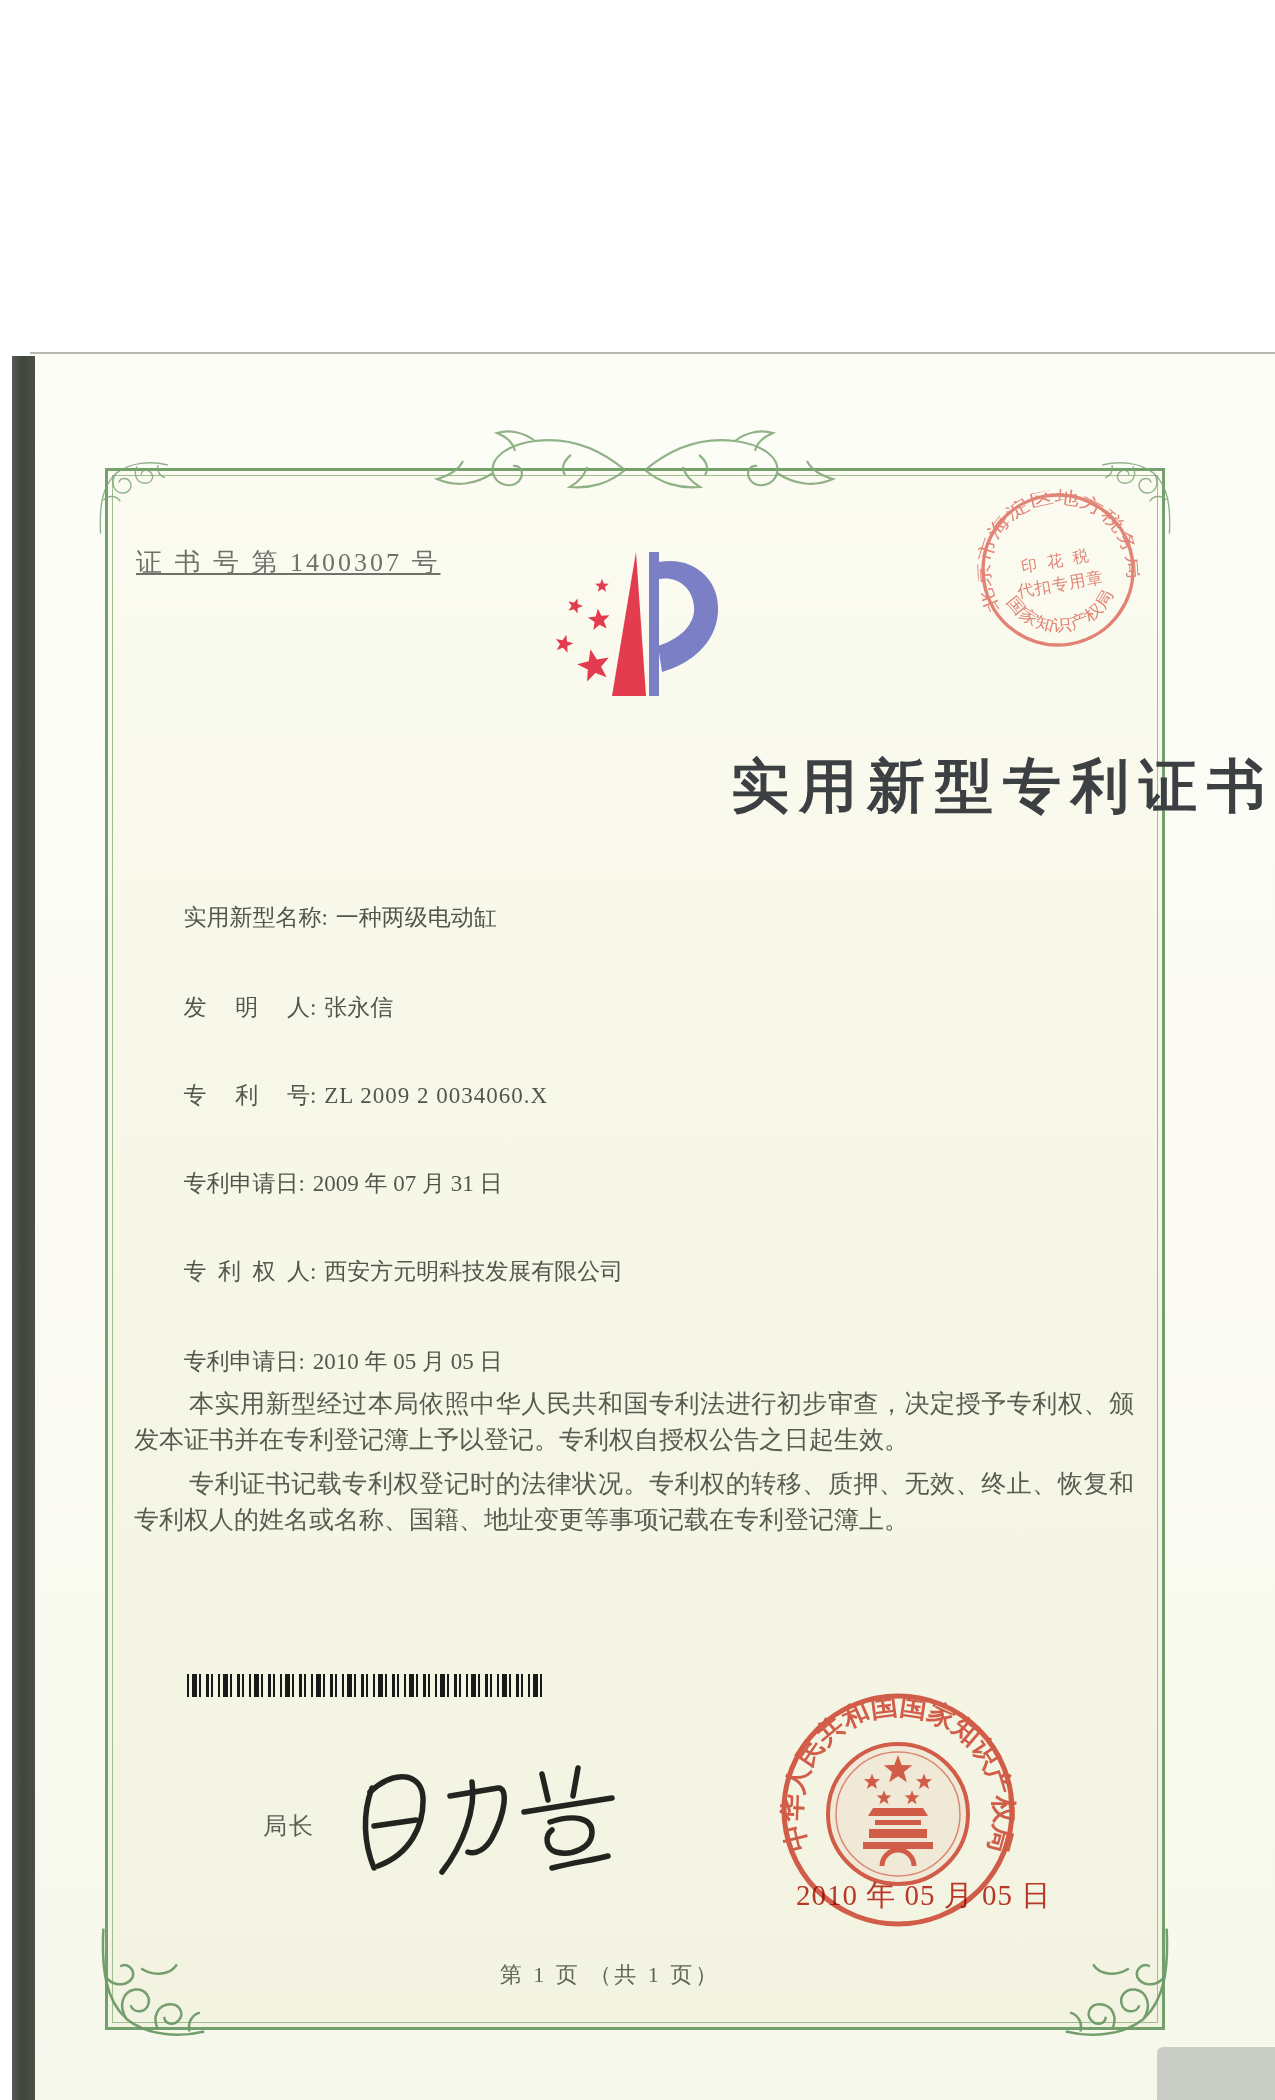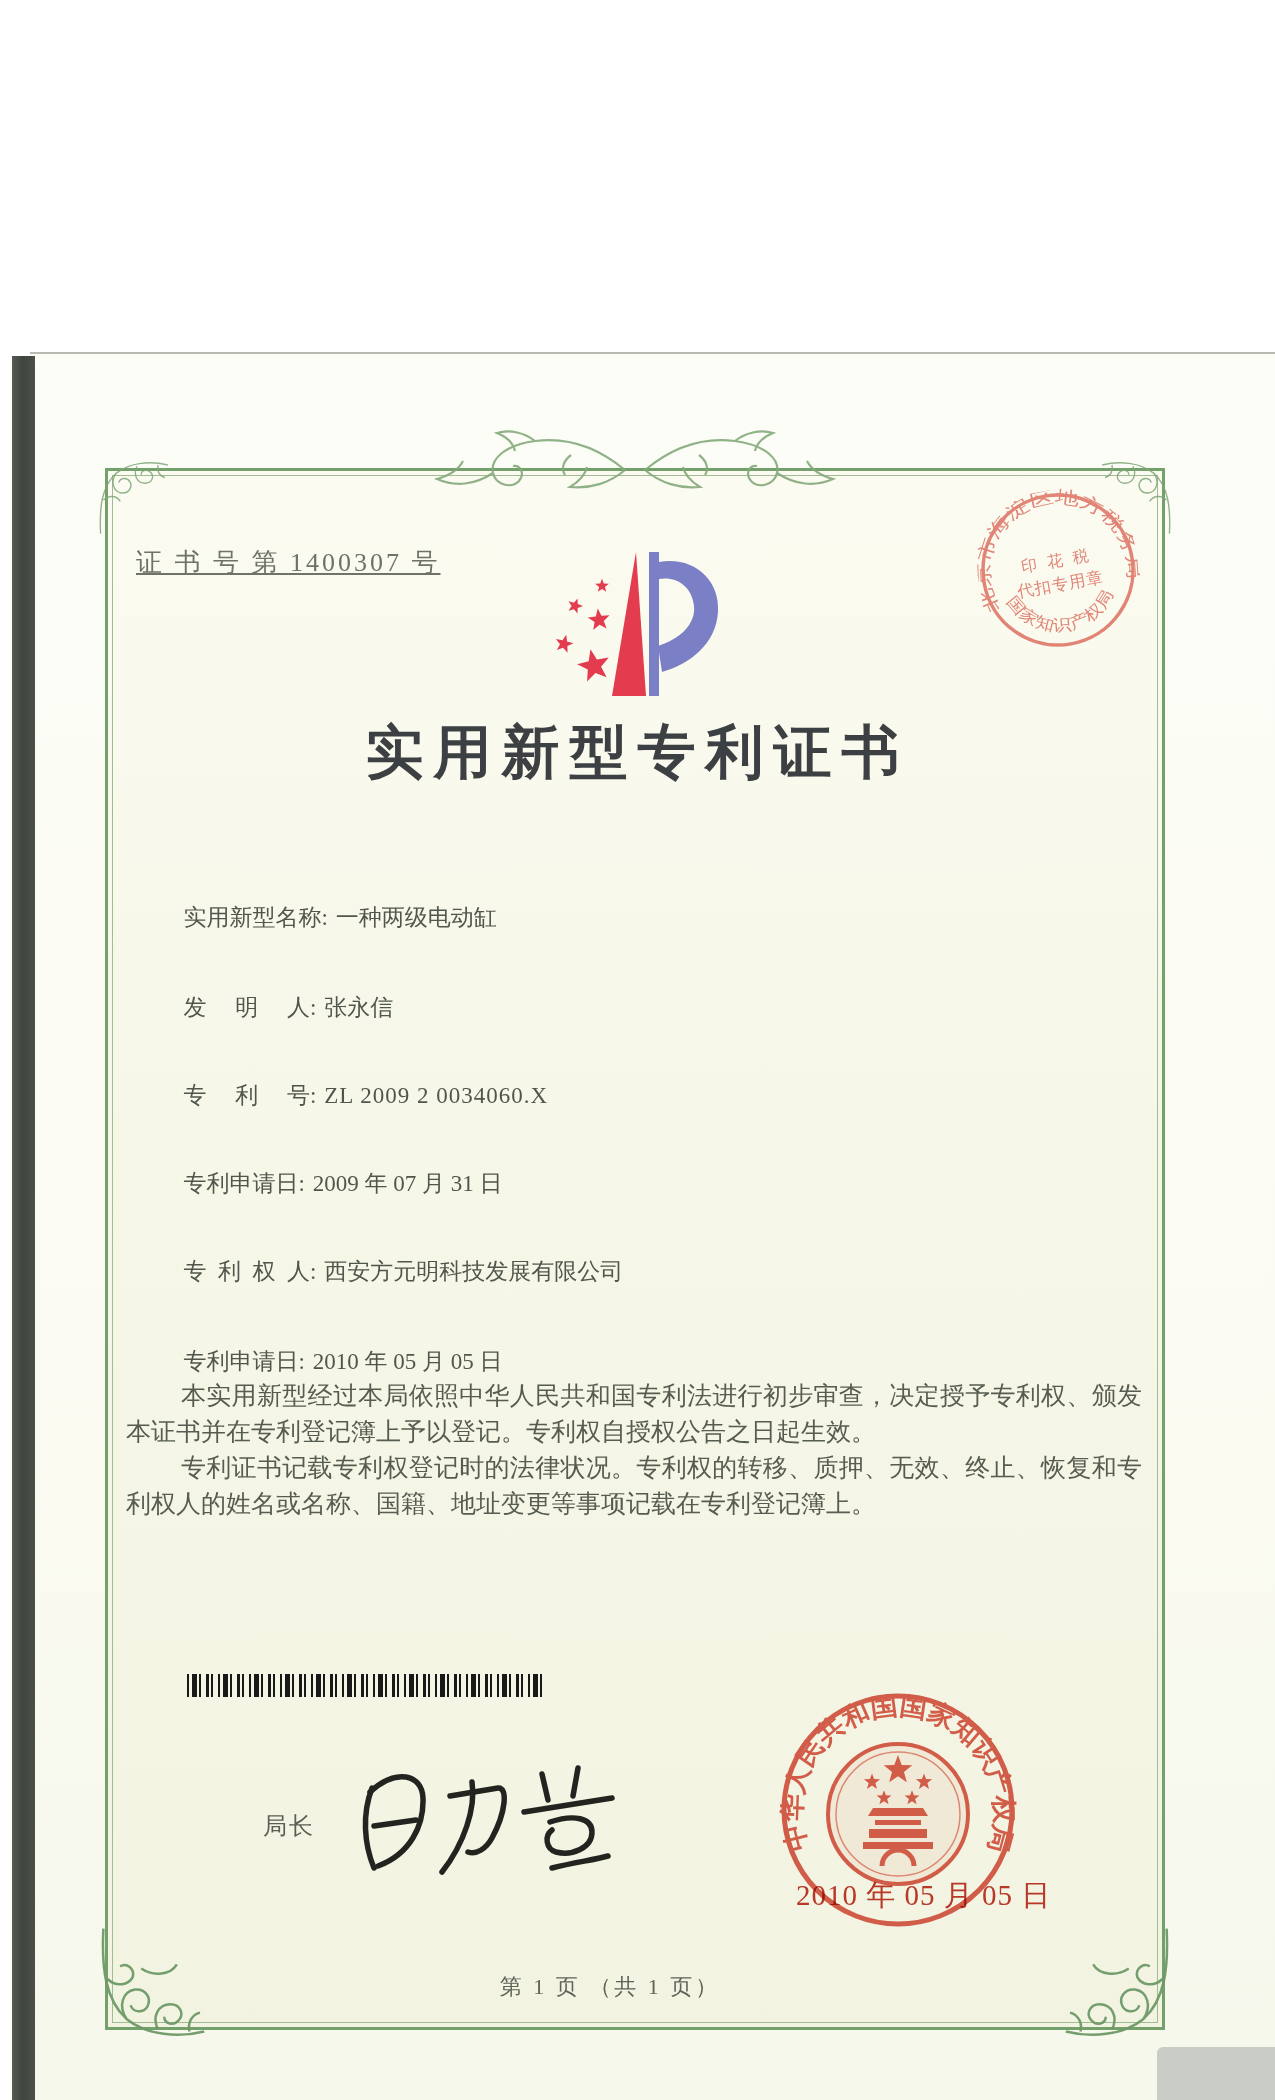--- a/index.html
+++ b/index.html
@@ -32,32 +32,32 @@
     content:"";position:absolute;left:4px;top:4px;right:4px;bottom:4px;
     border:1px solid #a0bc92;
   }
   .ornament{position:absolute;pointer-events:none;}
   
   .cert-number{
     position:absolute;left:136px;top:545px;font-size:26px;color:#6e7268;
     letter-spacing:3px;white-space:pre;text-decoration:underline;
   }
   .page-title{
-    position:absolute;left:0;top:714px;width:1275px;text-align:center;
+    position:absolute;left:0;top:748px;width:1275px;text-align:right;
     font-size:58px;font-weight:600;color:#3c4043;letter-spacing:10px;
   }
   .field{
     position:absolute;left:172px;font-size:23px;color:#51564d;white-space:pre;
   }
   .field .fvalue{margin-left:2px;}
   .body-text{
     position:absolute;left:126px;top:1378px;width:1016px;
     font-size:25px;line-height:36px;color:#575c51;text-align:justify;
   }
-  .body-text p{margin:0;text-indent:2.2em;}
+  .body-text p{margin:8px;text-indent:2.2em;}
   .barcode{
     position:absolute;left:187px;top:1674px;width:360px;height:23px;
     background:repeating-linear-gradient(90deg,
       #191919 0px,#191919 2px,transparent 2px,transparent 5px,
       #191919 5px,#191919 10px,transparent 10px,transparent 12px,
       #191919 12px,#191919 14px,transparent 14px,transparent 19px,
       #191919 19px,#191919 22px,transparent 22px,transparent 24px,
       #191919 24px,#191919 26px,transparent 26px,transparent 31px);
   }
   .director-label{
@@ -66,21 +66,21 @@
   .signature-svg{position:absolute;left:346px;top:1756px;}
   .seal{mix-blend-mode:multiply;}
   .national-seal{position:absolute;left:778px;top:1690px;opacity:.9;}
   .seal-date{
     position:absolute;left:796px;top:1876px;font-size:29px;color:#c23a2c;
     letter-spacing:1px;mix-blend-mode:multiply;white-space:pre;
   }
   .tax-seal{position:absolute;left:978px;top:490px;opacity:.8;transform:rotate(-10deg);}
   .page-footer{
     position:absolute;left:360px;top:1960px;width:500px;text-align:center;
-    font-size:22px;color:#5f6459;letter-spacing:3px;white-space:pre;margin-top:12px;
+    font-size:22px;color:#5f6459;letter-spacing:3px;white-space:pre;
   }
   svg text{font-family:"Liberation Serif","DejaVu Serif",serif;}
 </style>
 </head>
 <body>
 
 <div class="scan-page" data-name="scanned-page"></div>
 
 <div class="binding-strip" data-name="binding-edge"></div>
 

